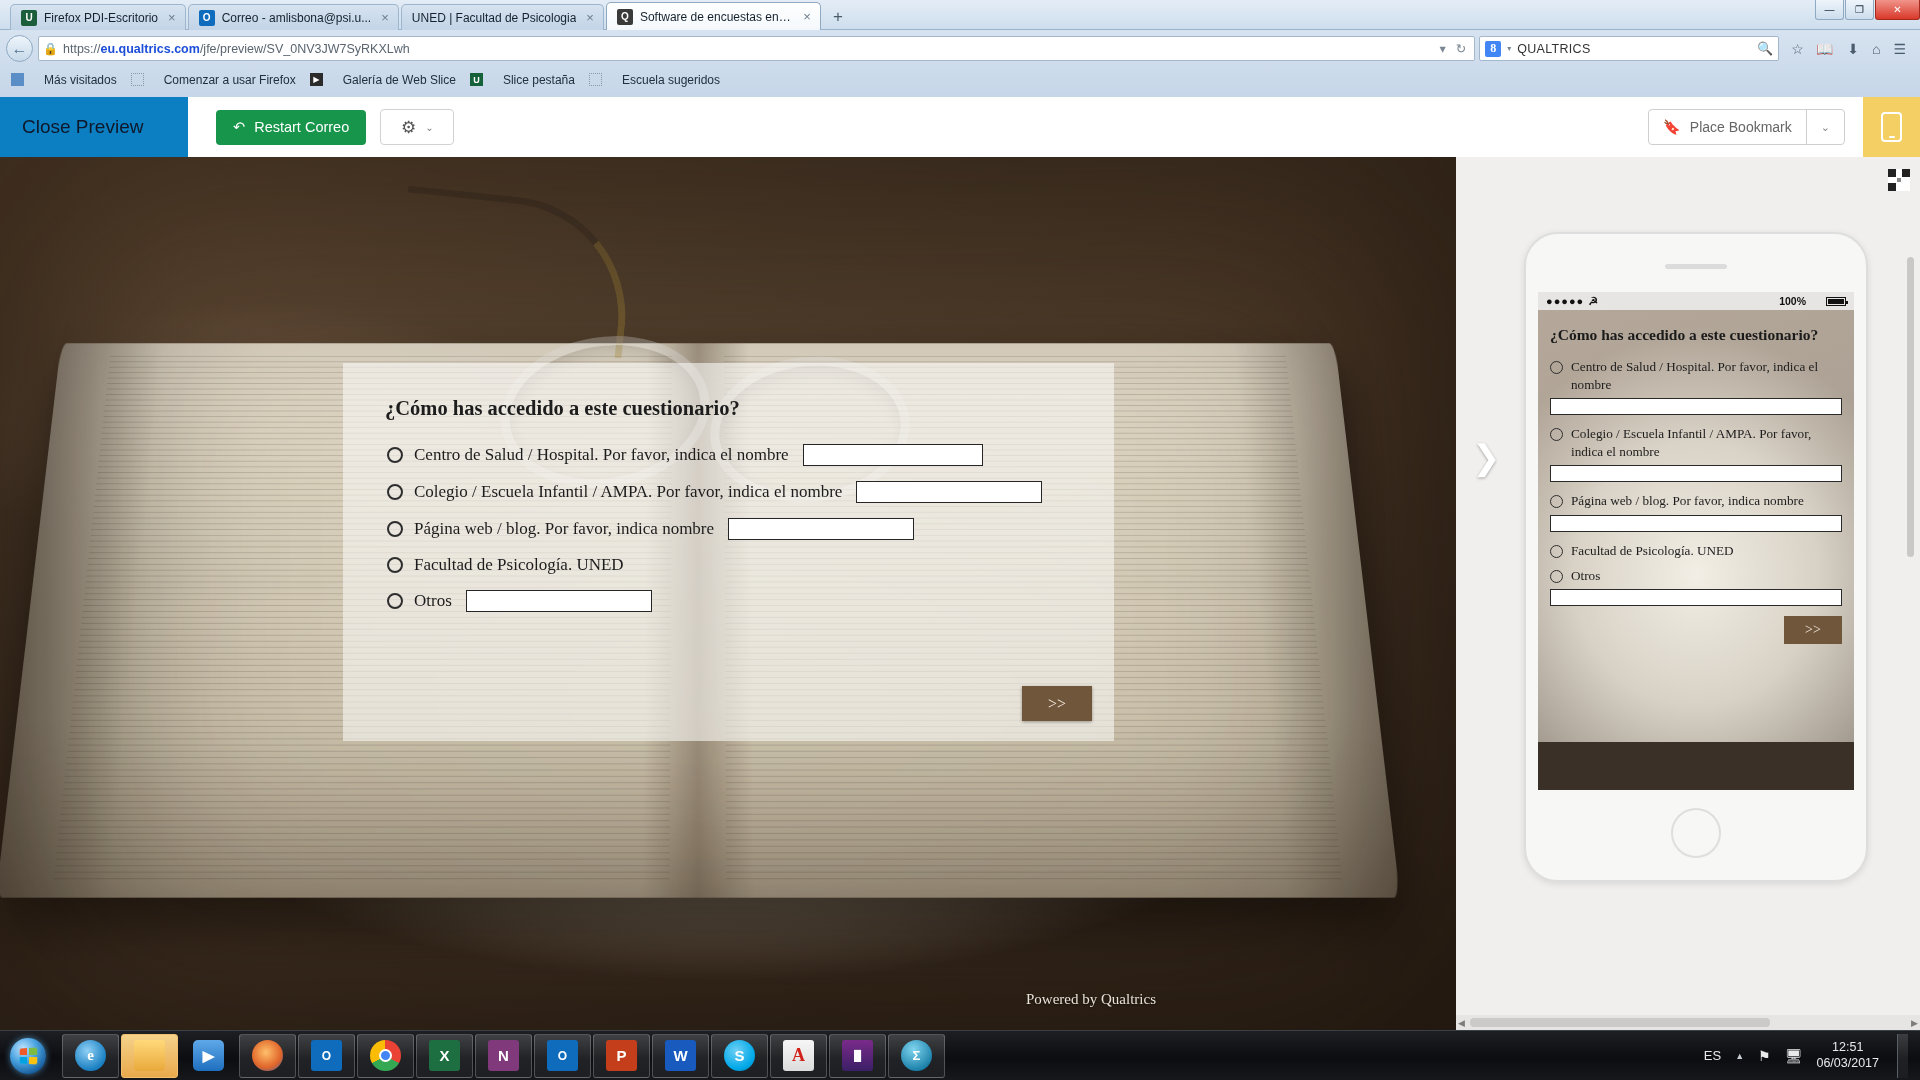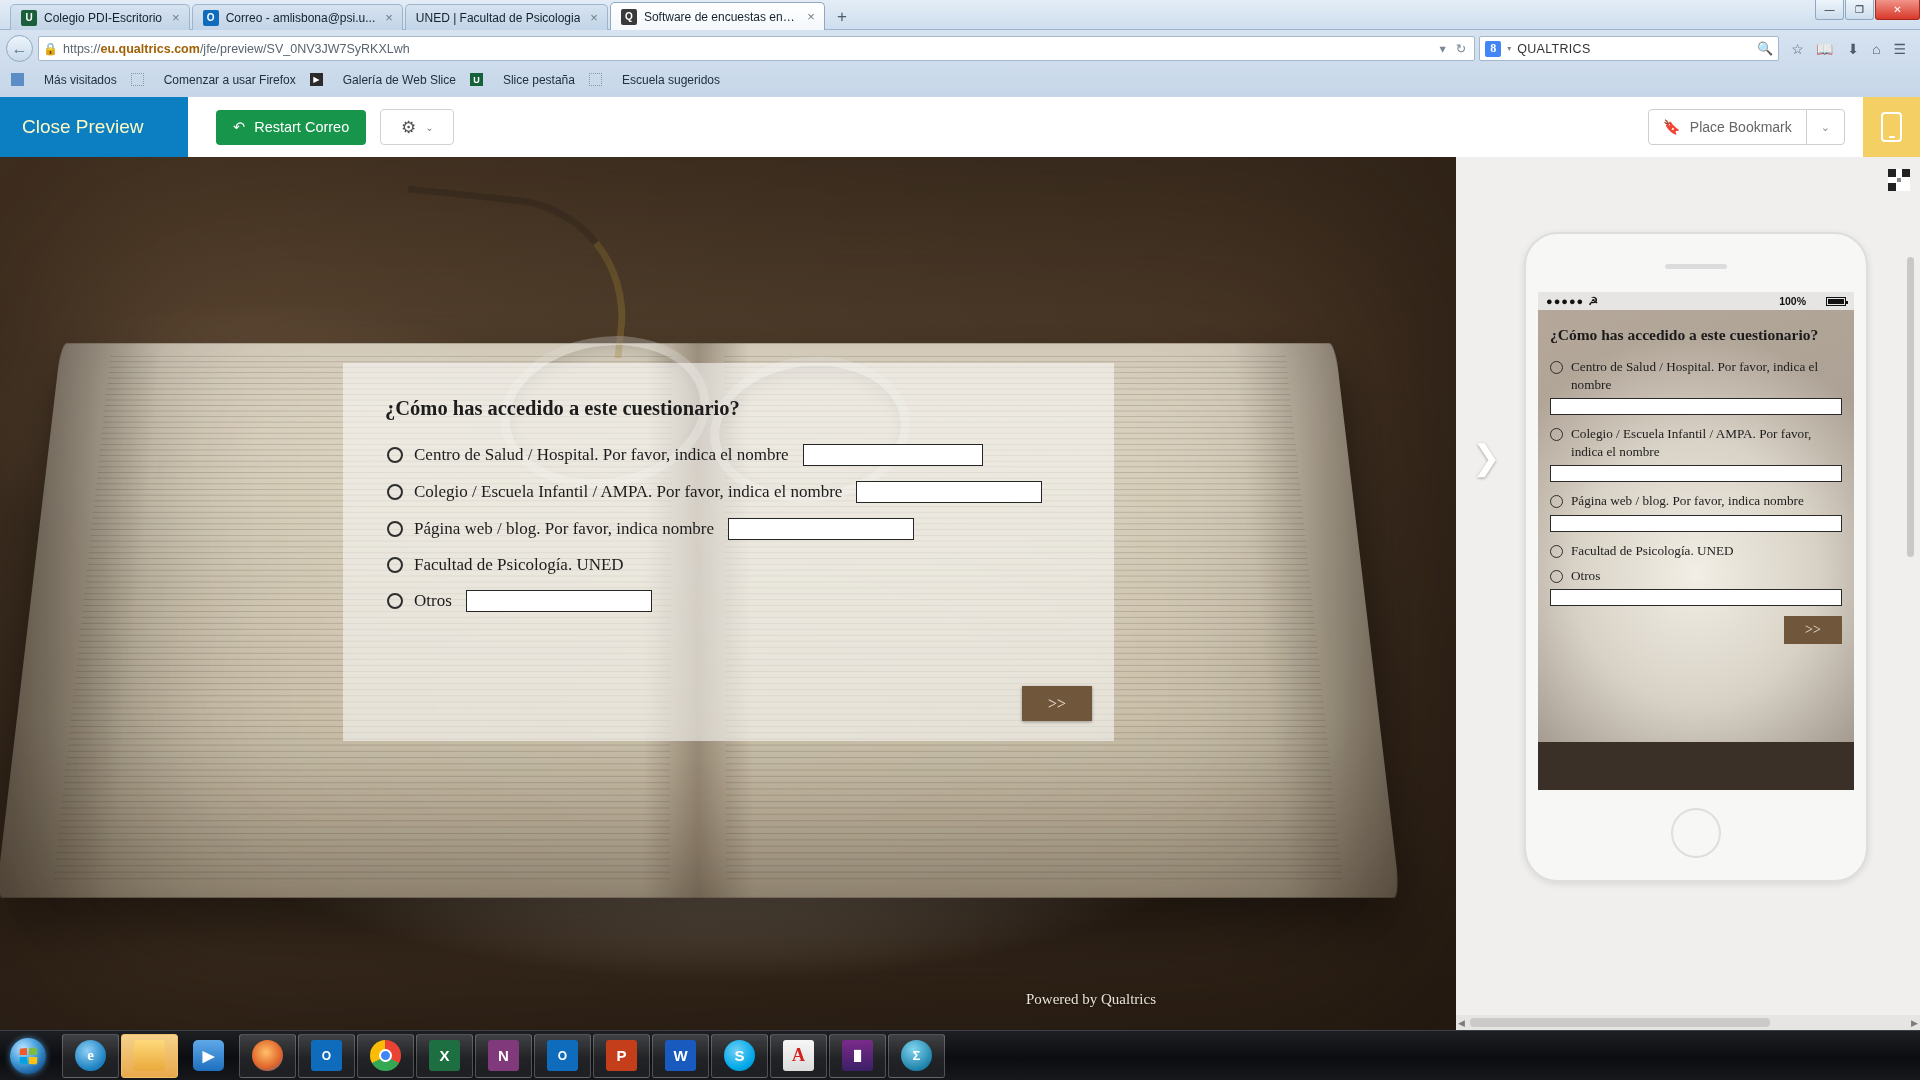--- a/index.html
+++ b/index.html
@@ -77,21 +77,21 @@
   }
   .urlbar {
     flex: 1 1 auto; height: 25px;
     background: #fff; border: 1px solid #a4b8cb; border-radius: 2px;
     display: flex; align-items: center; padding: 0 4px;
     font-size: 12.5px; color: #5a6570;
     min-width: 0;
   }
   .lockicon { width: 16px; text-align: center; color: #4a7a3a; font-size: 12px; flex: 0 0 16px; }
   .urltext { margin-left: 4px; white-space: nowrap; overflow: hidden; }
-  .urltext b { color: #a16207; font-weight: bold; }
+  .urltext b { color: #1d4ed8; font-weight: bold; }
   .urlright { margin-left: auto; display: flex; align-items: center; gap: 10px; padding-right: 4px; color: #7b8894; }
   .searchbar {
     width: 300px; height: 25px; margin-left: 4px;
     background: #fff; border: 1px solid #a4b8cb; border-radius: 2px;
     display: flex; align-items: center; padding: 0 5px; gap: 6px;
     font-size: 12.5px; color: #333;
   }
   .g-icon {
     width: 16px; height: 16px; background: #4285f4; color: #fff;
     font-weight: bold; font-size: 12px; border-radius: 2px;
@@ -111,21 +111,21 @@
   .bk-ico.play { background: #2b2b2b; border: none; color: #fff; font-size: 8px; display: flex; align-items: center; justify-content: center; }
   .bk-ico.green { background: #15613a; border: none; color: #fff; font-size: 9px; font-weight: bold; display: flex; align-items: center; justify-content: center; }
 
   
   .qbar {
     position: absolute; top: 97px; left: 0; width: 1920px; height: 60px;
     background: #fff; display: flex; align-items: center;
   }
   .closepreview {
     width: 188px; height: 60px; background: #0b7fc1;
-    color: #fef9c3; font-size: 19px;
+    color: #0f172a; font-size: 19px;
     display: flex; align-items: center; padding-left: 22px;
     font-family: "Liberation Sans", sans-serif;
   }
   .restart-btn {
     margin-left: 28px; height: 35px; background: #17954a; border-radius: 4px;
     color: #fff; font-size: 14.5px; display: flex; align-items: center;
     gap: 9px; padding: 0 17px;
   }
   .gear-btn {
     margin-left: 14px; height: 36px; width: 74px; border: 1px solid #d2d2d2; border-radius: 4px;
@@ -345,21 +345,21 @@
 
 <div id="app">
 
   <div class="chrome">
 
     <div class="titlebar-row">
       <div class="tabstrip">
 
         <div class="tab">
           <span class="favicon fav-uned">U</span>
-          <span class="tablabel">Colegio PDI-Escritorio</span>
+          <span class="tablabel">Firefox PDI-Escritorio</span>
           <span class="tabclose">×</span>
         </div>
 
         <div class="tab">
           <span class="favicon fav-outlook">O</span>
           <span class="tablabel">Correo - amlisbona@psi.u...</span>
           <span class="tabclose">×</span>
         </div>
 
         <div class="tab" style="min-width:190px;justify-content:space-between;">
@@ -626,15 +626,26 @@
           <span class="ic ic-acrobat">A</span>
         </div>
       <div class="tb open">
           <span class="ic ic-winrar">█</span>
         </div>
       <div class="tb open">
           <span class="ic ic-spss">Σ</span>
         </div>
     </div>
 
+    <div class="tray">
+      <span class="lang">ES</span>
+      <span class="up">▲</span>
+      <span class="ico">⚑</span>
+      <span class="ico">🖥</span>
+      <span class="clock">
+        <span>12:51</span><br>
+        <span>06/03/2017</span>
+      </span>
+      <span class="showdesk"></span>
+    </div>
   </div>
 
 </div>
 
 </body></html>

